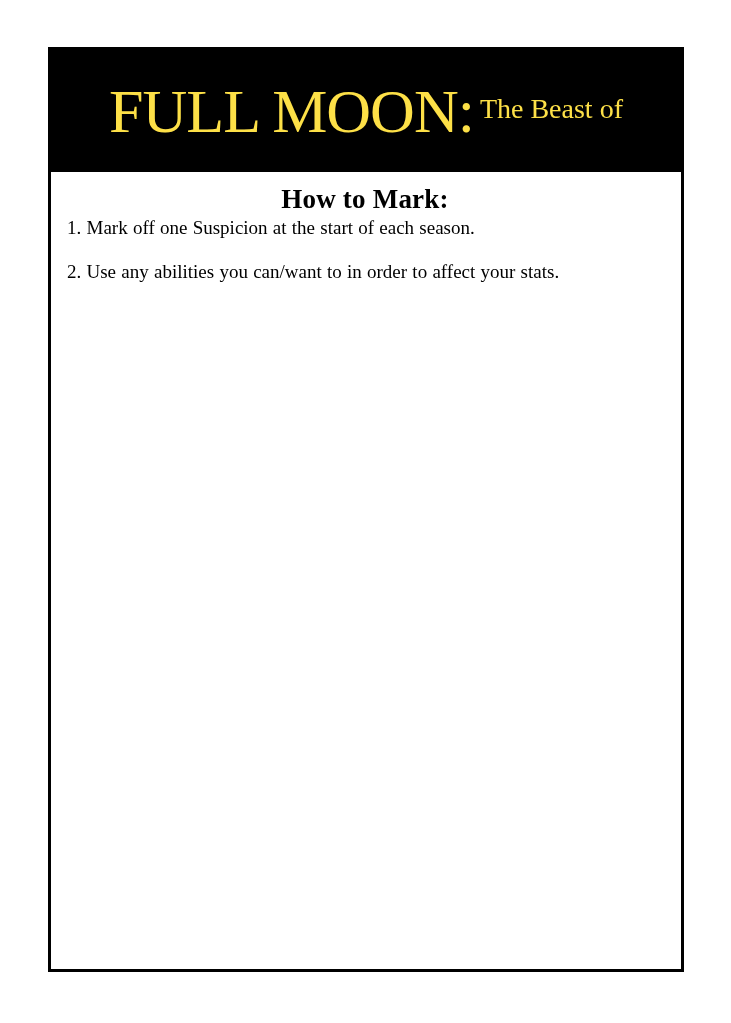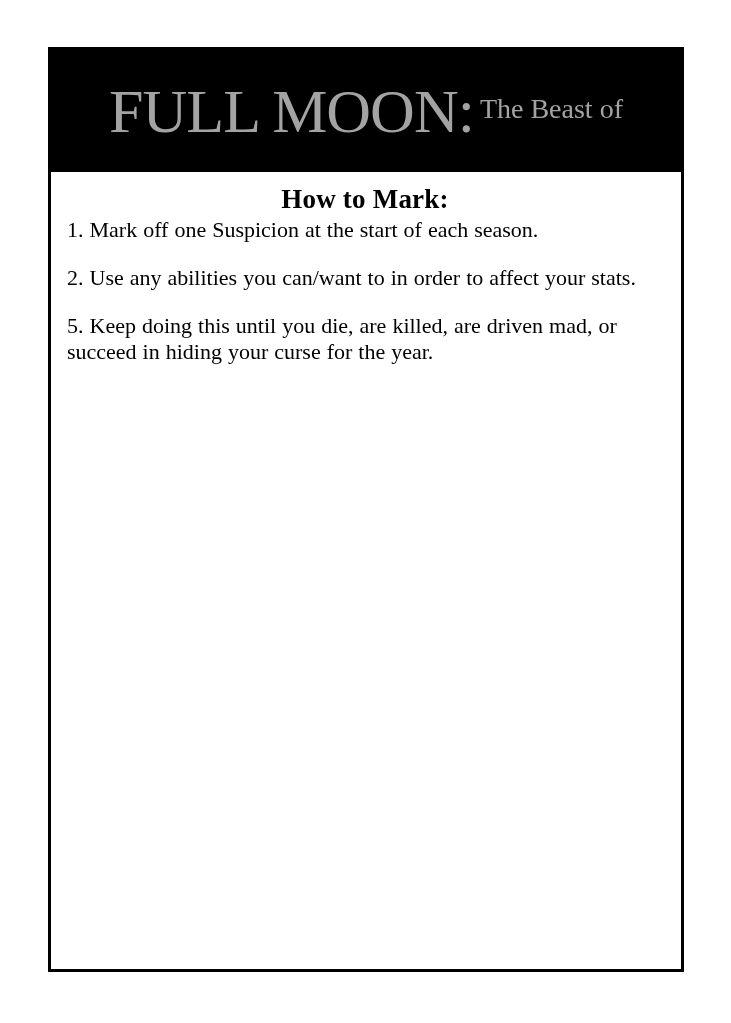--- a/index.html
+++ b/index.html
@@ -22,21 +22,21 @@
     width: 636px;
     height: 925px;
     border: 3px solid #000000;
     background: #ffffff;
     box-sizing: border-box;
     display: flex;
     flex-direction: column;
   }
   .title-bar {
     background: #000000;
-    color: #a3a3a3;
+    color: #fde047;
     height: 122px;
     flex: 0 0 122px;
     display: flex;
     align-items: center;
     justify-content: center;
     padding: 0 14px;
     box-sizing: border-box;
     position: relative;
   }
   .title-main {
@@ -66,21 +66,21 @@
     overflow: hidden;
   }
   .section-heading {
     text-align: center;
     font-size: 27px;
     font-weight: bold;
     margin: 2px 0 2px 0;
     letter-spacing: 0.2px;
   }
   .rule {
-    font-size: 22px;
+    font-size: 19px;
     line-height: 1.18;
     margin: 0 0 22px 0;
     text-align: left;
     word-spacing: 0.5px;
   }
   .rule.first {
     margin-top: 0;
   }
   .rule .num {
     white-space: nowrap;
@@ -106,19 +106,15 @@
       <span>Mark off one Suspicion at the start of each season.</span>
     </p>
 
     <p class="rule">
       <span class="num">2.</span>
       <span>Use any abilities you can/want to in order to affect your stats.</span>
     </p>
 
 
 
-    <p class="rule">
-      <span class="num">5.</span>
-      <span>Keep doing this until you die, are killed, are driven mad, or succeed in hiding your curse for the year.</span>
-    </p>
   </div>
 
 </div>
 
 </body></html>

